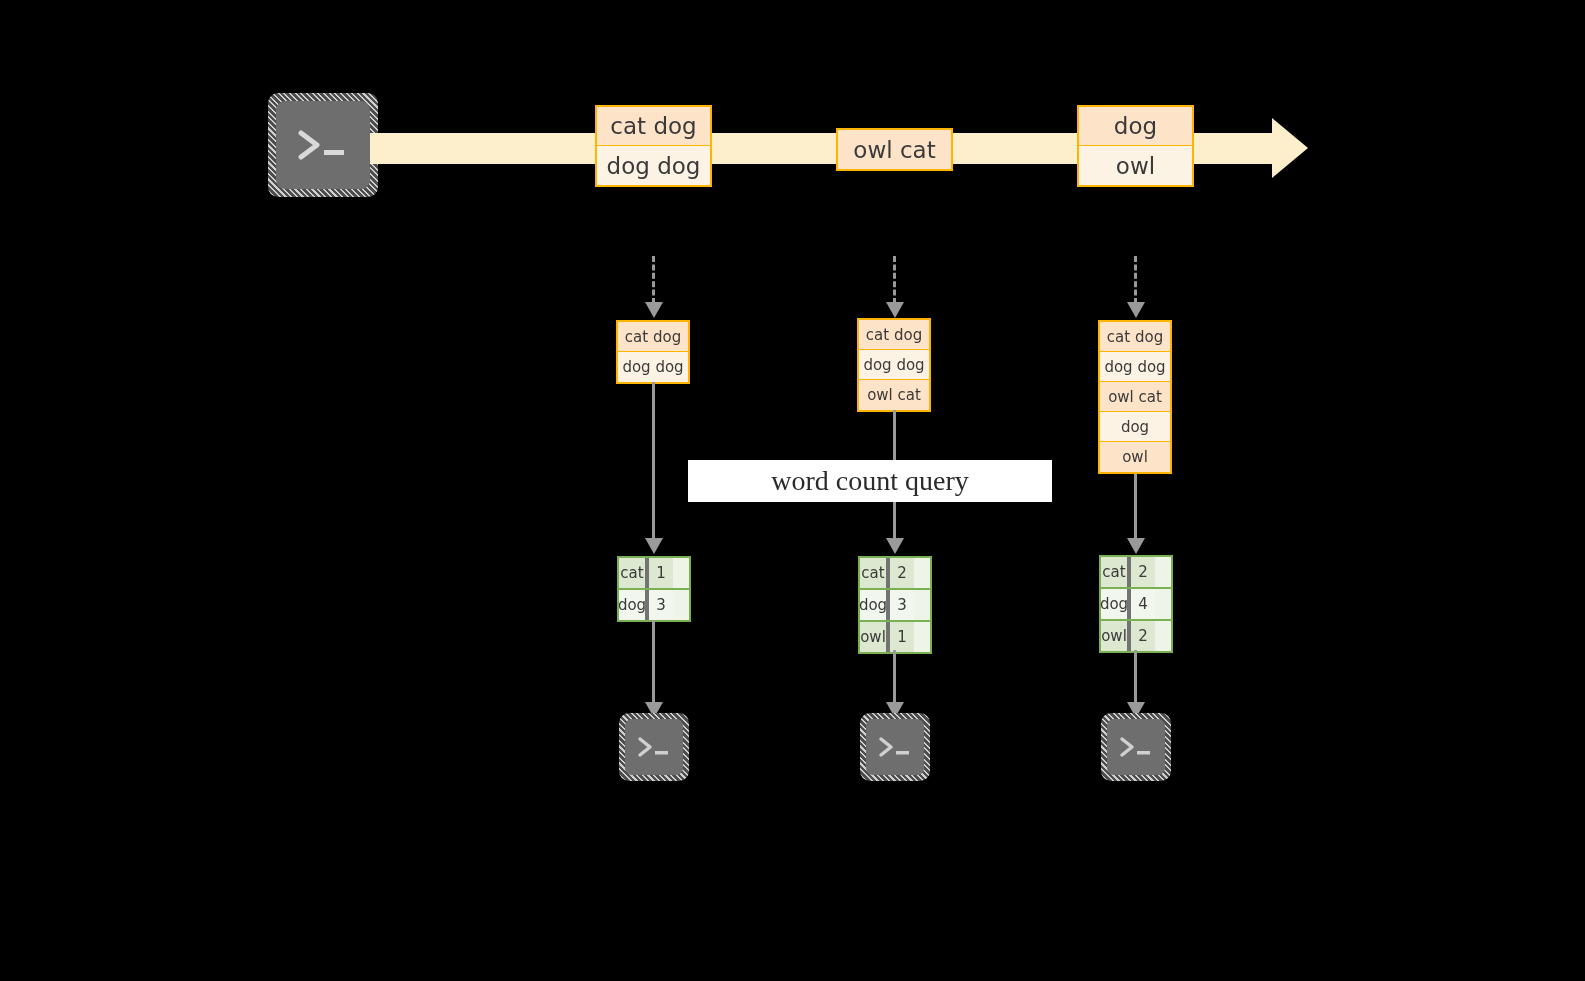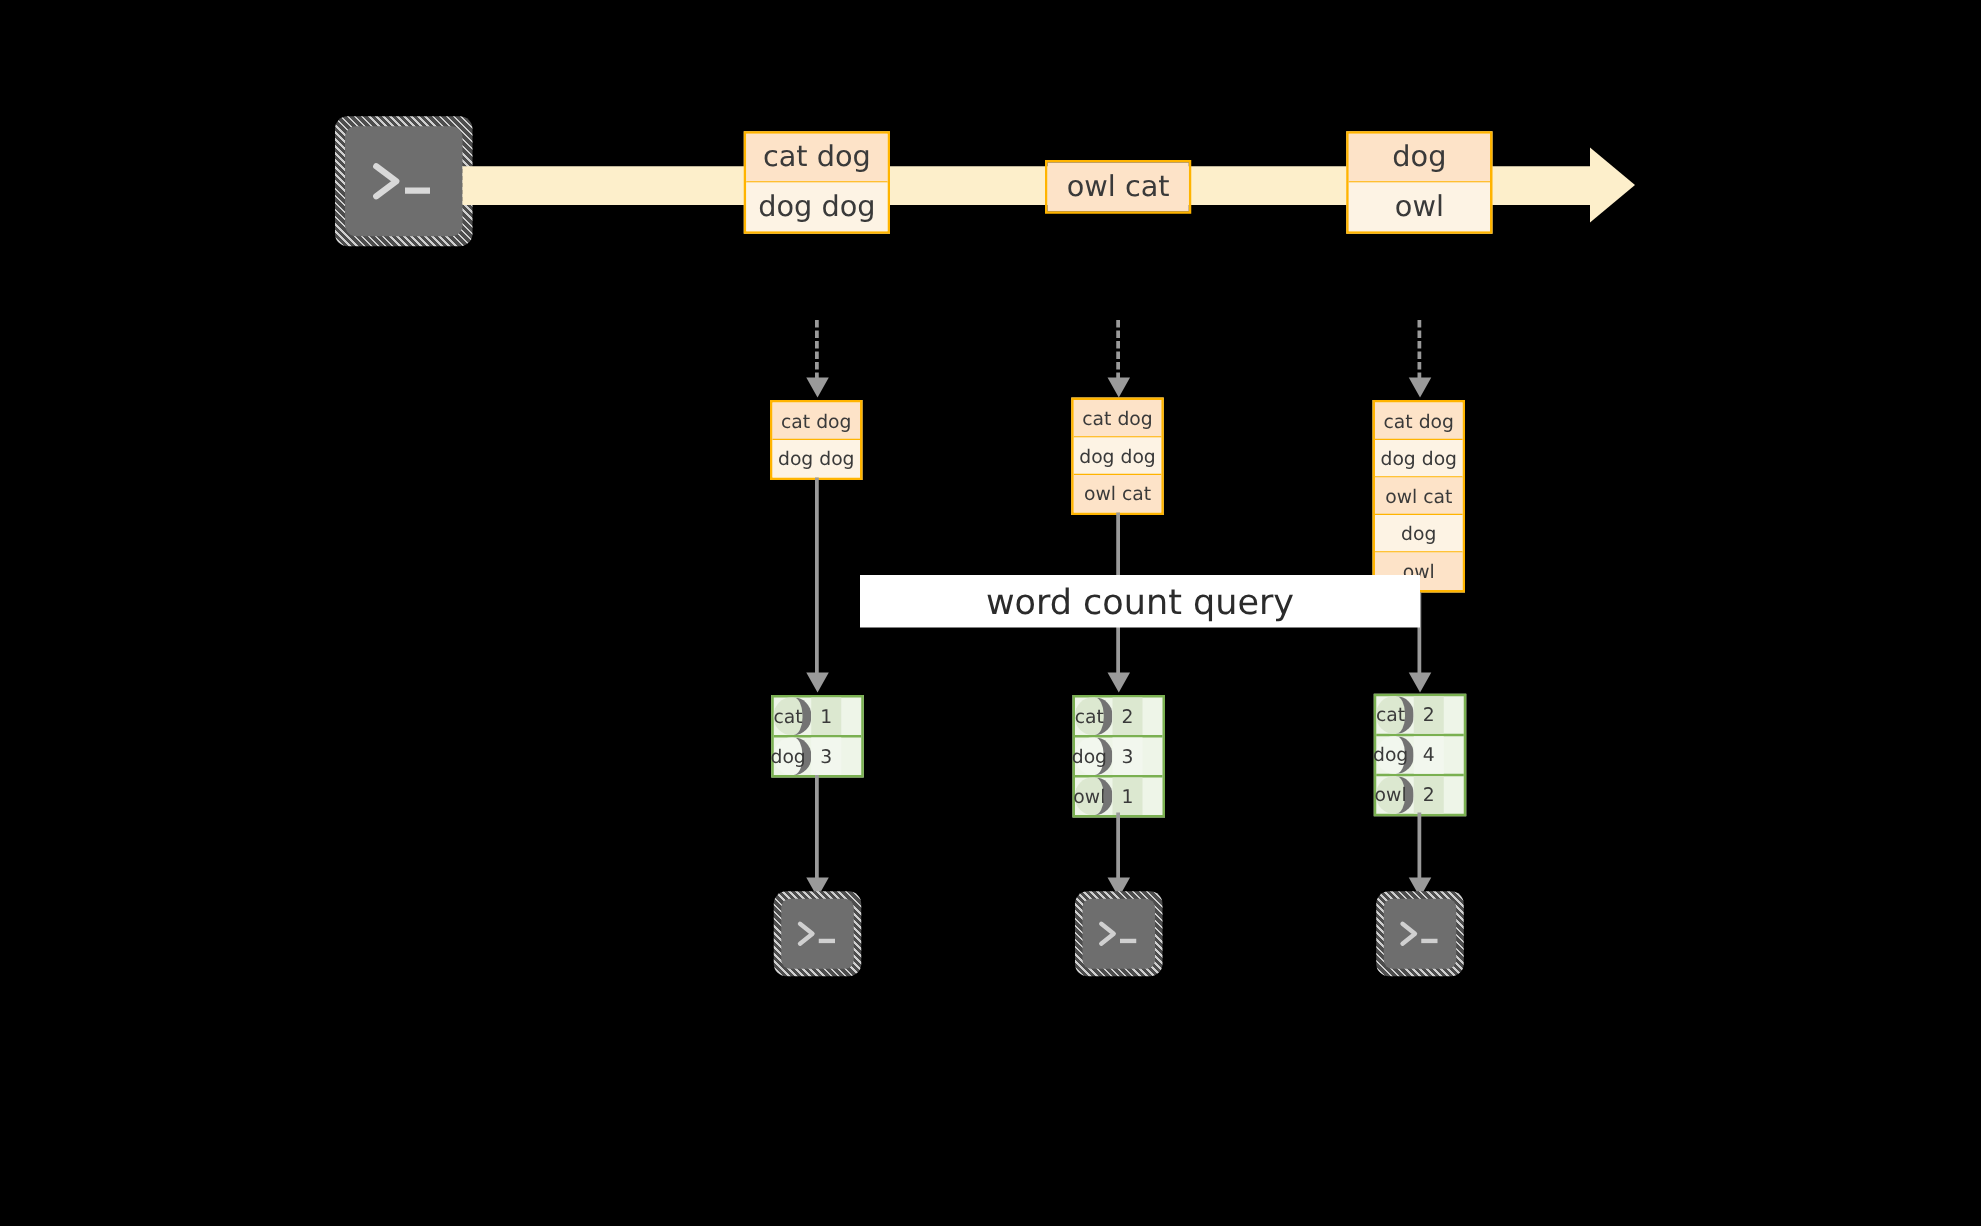--- a/index.html
+++ b/index.html
@@ -112,22 +112,21 @@
   .greenbox .gcount {
     box-sizing: border-box;
     display: flex;
     align-items: center;
     justify-content: center;
     font-size: 15px;
     color: #3a3a3a;
   }
   .greenbox .gword {
     width: 30px;
-    border-right: 7px solid #737373;
-    border-radius: 14px;
+    border-right: 4px solid #737373;
   }
   .greenbox .gcount { width: 24px; }
   .greenbox .grow.lite .gword,
   .greenbox .grow.lite .gcount { background: #dce8d0; }
   .greenbox .grow.pale .gword,
   .greenbox .grow.pale .gcount { background: #f2f7ee; }
 
   
   .conn { position: absolute; }
   .conn .line {
@@ -323,15 +322,15 @@
     <div class="hatch"></div>
     <div class="body"></div>
     <div class="glyph">
       <svg width="42" height="26" viewBox="0 0 42 26">
         <path d="M7 5 L17 13 L7 21" fill="none" stroke="#d0d0d0" stroke-width="3.5" stroke-linecap="round" stroke-linejoin="round"></path>
         <rect x="22" y="17" width="13" height="3.5" fill="#d0d0d0"></rect>
       </svg>
     </div>
   </div>
 
-  <div class="querylabel" style="left:688px; top:460px; width:448px; height:42px;">word count query</div>
+  <div class="querylabel" style="left:688px; top:460px; width:364px; height:42px;font-family:Liberation Serif, serif;">word count query</div>
 
 </div>
 
 </body></html>

